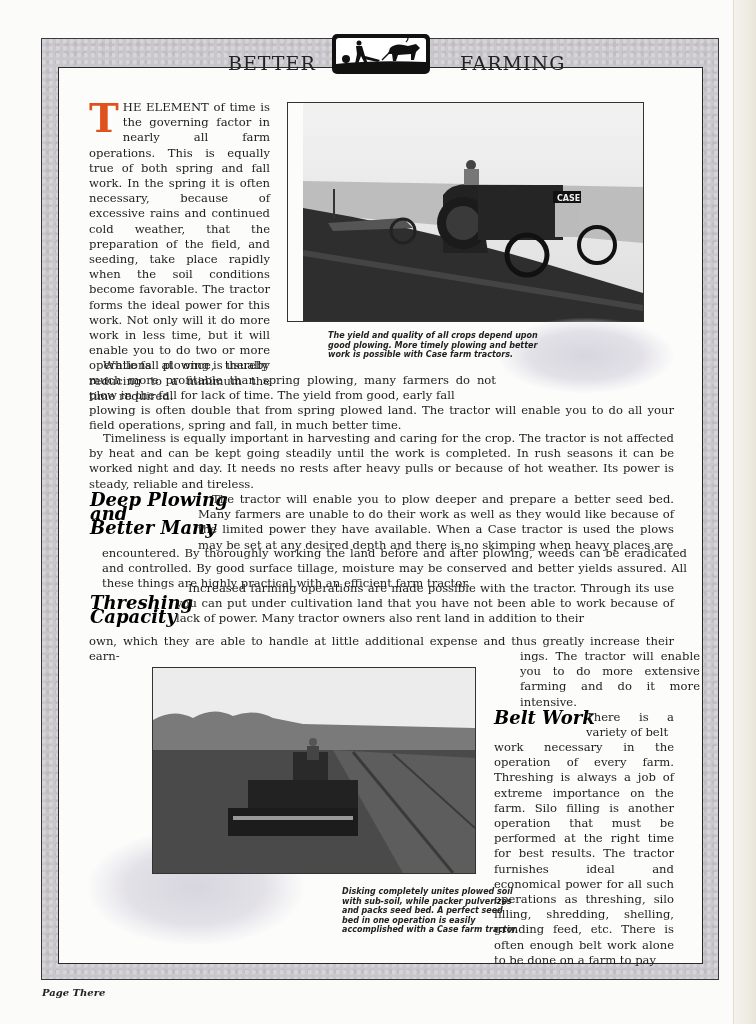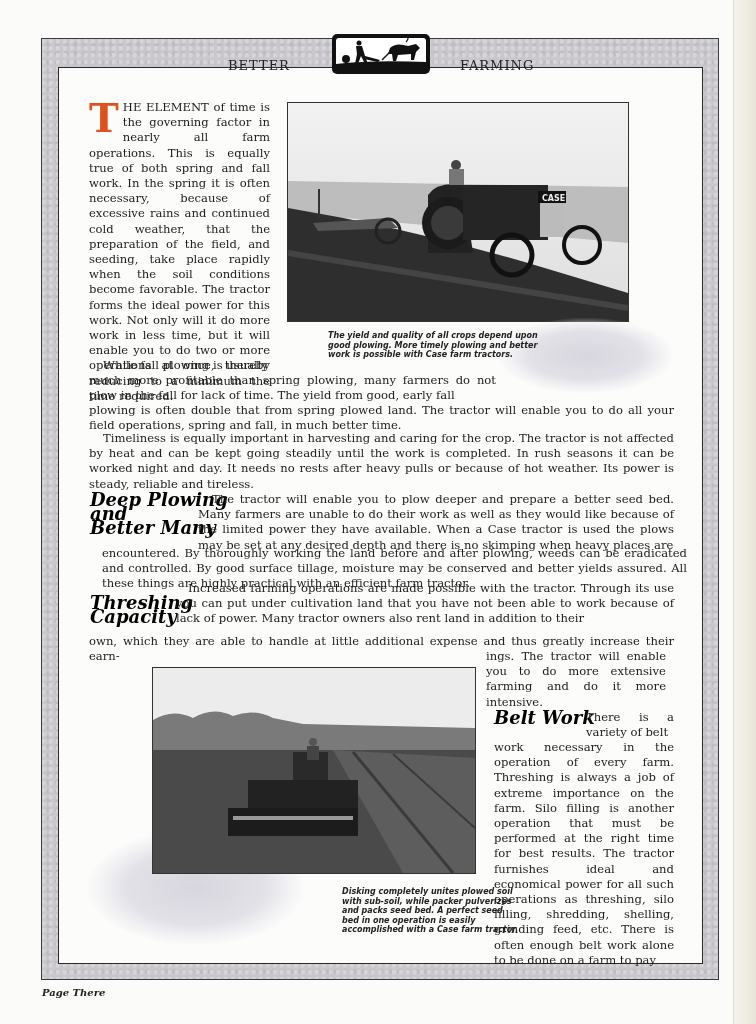--- a/index.html
+++ b/index.html
@@ -1,21 +1,21 @@
 <!DOCTYPE html>
 <html><head>
 <meta charset="utf-8">
 <style>
   html,body{margin:0;padding:0;}
   body{width:756px;height:1024px;background:#fbfbfa;position:relative;overflow:hidden;font-family:"DejaVu Serif",serif;color:#1c1c1c;}
   .spine{position:absolute;right:0;top:0;width:22px;height:1024px;background:linear-gradient(90deg,#f4f2ec,#efece4 60%,#e8e4d8);border-left:1px solid #e3ddcf;}
   .frame{position:absolute;left:41px;top:38px;width:678px;height:942px;background:#c9c7cc;border:1.5px solid #3a3a3a;box-sizing:border-box;
     background-image:radial-gradient(circle at 20% 30%,#d6d4d8 0 2px,transparent 3px),radial-gradient(circle at 70% 60%,#bfbdc2 0 2px,transparent 3px);background-size:7px 7px,9px 9px;}
   .inner{position:absolute;left:58px;top:67px;width:645px;height:897px;background:#fcfcfb;border:1.5px solid #2a2a2a;box-sizing:border-box;}
-  .hdr-word{position:absolute;top:58px;font-size:13px;letter-spacing:1px;color:#222;font-family:"DejaVu Serif",serif;}
+  .hdr-word{position:absolute;top:52px;font-size:19px;letter-spacing:1px;color:#222;font-family:"DejaVu Serif",serif;}
   .logo{position:absolute;left:332px;top:34px;width:98px;height:40px;background:#111;border-radius:5px;}
   .logo svg{display:block}
   .txt{position:absolute;font-size:11.6px;line-height:15.2px;text-align:justify;}
   .drop{float:left;color:#e0521d;font-size:40px;line-height:34px;font-weight:bold;margin:1px 4px 0 0;font-family:"DejaVu Serif",serif;}
   .side{position:absolute;font-style:italic;font-weight:bold;font-size:18px;line-height:14px;color:#000000;font-family:"DejaVu Serif",serif;}
   .cap{position:absolute;font-style:italic;font-weight:bold;font-size:8px;line-height:9.6px;font-family:"DejaVu Sans",sans-serif;color:#222;margin-left:42px;}
   .photo{position:absolute;border:1px solid #333;overflow:hidden;}
   .smudge{position:absolute;background:radial-gradient(ellipse at center,#d7d5dd 0%,#e3e1e8 45%,rgba(250,250,250,0) 72%);}
   .pnum{position:absolute;left:42px;top:987px;font-style:italic;font-weight:bold;font-size:10px;font-family:"DejaVu Serif",serif;color:#222;}
   .ind{text-indent:14px}
@@ -41,21 +41,21 @@
     <path d="M50 26 L58 18" stroke="#111" stroke-width="1.5"></path>
     <path d="M74 8 Q78 4 74 2" stroke="#111" stroke-width="1.2" fill="none"></path>
   </svg>
 </div>
 <div class="hdr-word" style="left:460px">FARMING</div>
 
 <div class="txt" style="left:89px;top:100px;width:181px;">
   <span class="drop">T</span><span>HE ELEMENT of time is the governing factor in nearly all farm operations. This is equally true of both spring and fall work. In the spring it is often necessary, because of excessive rains and continued cold weather, that the preparation of the field, and seeding, take place rapidly when the soil conditions become favorable. The tractor forms the ideal power for this work. Not only will it do more work in less time, but it will enable you to do two or more operations at once, thereby reducing to a minimum the time required.</span>
 </div>
 
-<div class="photo" style="left:287px;top:102px;width:340px;height:218px;">
+<div class="photo" style="left:287px;top:102px;width:340px;height:218px;padding-left:15px;">
   <svg width="340" height="218" viewBox="0 0 340 218">
     <defs>
         <linearGradient id="sky" x1="0" y1="0" x2="0" y2="1">
           <stop offset="0" stop-color="#f2f2f2"></stop>
           <stop offset="1" stop-color="#dedede"></stop>
         </linearGradient>
       </defs>
     <rect width="340" height="218" fill="url(#sky)"></rect>
     <path d="M0 78 L340 84 L340 140 L0 110 Z" fill="#bdbdbd"></path>
     <path d="M0 105 Q120 125 240 160 L340 190 L340 218 L0 218 Z" fill="#2e2e2e"></path>
@@ -92,21 +92,21 @@
 </div>
 <div class="txt" style="left:198px;top:492px;width:476px;text-indent:14px;">The tractor will enable you to plow deeper and prepare a better seed bed. Many farmers are unable to do their work as well as they would like because of the limited power they have available. When a Case tractor is used the plows may be set at any desired depth and there is no skimping when heavy places are</div>
 <div class="txt" style="left:89px;top:546px;width:585px;margin-left:13px;">encountered. By thoroughly working the land before and after plowing, weeds can be eradicated and controlled. By good surface tillage, moisture may be conserved and better yields assured. All these things are highly practical with an efficient farm tractor.</div>
 
 <div class="side" style="left:90px;top:596px;">
   <div>Threshing</div>
   <div>Capacity</div>
 </div>
 <div class="txt" style="left:176px;top:581px;width:498px;text-indent:12px;">Increased farming operations are made possible with the tractor. Through its use you can put under cultivation land that you have not been able to work because of lack of power. Many tractor owners also rent land in addition to their</div>
 <div class="txt" style="left:89px;top:634px;width:585px;">own, which they are able to handle at little additional expense and thus greatly increase their earn-</div>
-<div class="txt" style="left:486px;top:649px;width:180px;">ings. The tractor will enable you to do more extensive farming and do it more intensive.</div>
+<div class="txt" style="left:520px;top:649px;width:180px;">ings. The tractor will enable you to do more extensive farming and do it more intensive.</div>
 
 <div class="side" style="left:494px;top:711px;">Belt Work</div>
 <div class="txt" style="left:586px;top:710px;width:88px;">There is a variety of belt</div>
 <div class="txt" style="left:494px;top:740px;width:180px;">work necessary in the operation of every farm. Threshing is always a job of extreme importance on the farm. Silo filling is another operation that must be performed at the right time for best results. The tractor furnishes ideal and economical power for all such operations as threshing, silo filling, shredding, shelling, grinding feed, etc. There is often enough belt work alone to be done on a farm to pay</div>
 
 <div class="smudge" style="left:88px;top:830px;width:215px;height:115px;"></div>
 <div class="photo" style="left:152px;top:667px;width:322px;height:205px;">
   <svg width="322" height="205" viewBox="0 0 322 205">
     <rect width="322" height="205" fill="#ececec"></rect>
     <path d="M0 52 Q20 40 40 50 Q60 38 80 48 Q100 40 120 50 L150 56 L322 60 L322 84 L0 84 Z" fill="#7a7a7a"></path>

